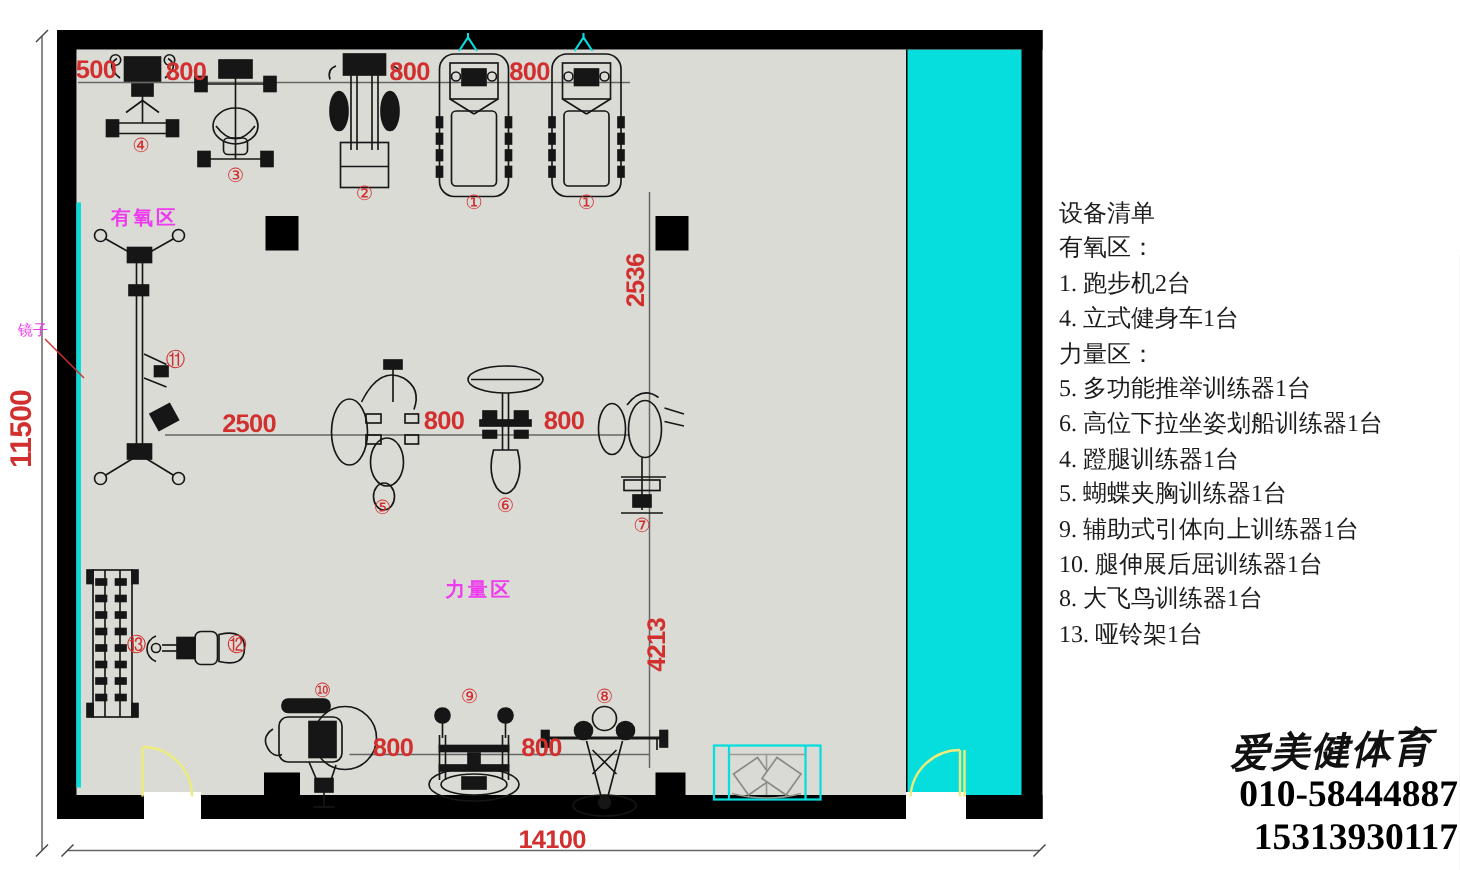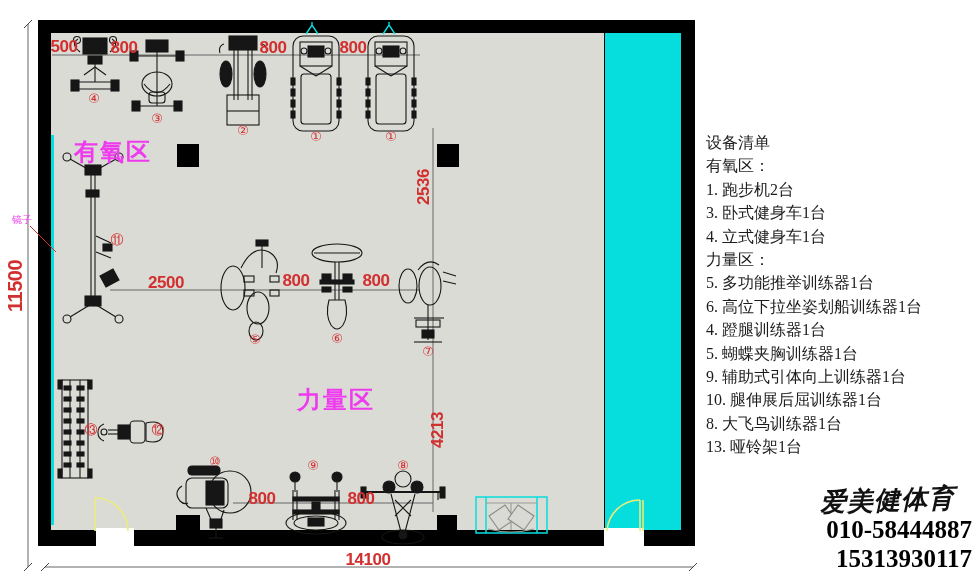--- a/index.html
+++ b/index.html
@@ -8,21 +8,21 @@
   .wall{position:absolute;background:#000;}
   .floor{position:absolute;background:var(--floor,#dbdbd6);}
   .cyanroom{position:absolute;background:var(--cyan,#06dede);border-left:1px solid #000;}
   .gap{position:absolute;background:#fff;}
   .col{position:absolute;background:#000;}
   .mirror{position:absolute;background:var(--cyan,#06dede);}
   .dim{position:absolute;color:var(--red,#d22f2f);font-weight:bold;font-size:17px;
        transform:translate(-50%,-50%);white-space:nowrap;letter-spacing:-0.5px;}
   .dim.rot{transform:translate(-50%,-50%) rotate(-90deg);}
   .dim.big{font-size:20px;}
-  .zone{position:absolute;color:var(--magenta,#ee3bee);font-size:24px;font-weight:bold;
+  .zone{position:absolute;color:var(--magenta,#ee3bee);font-size:13px;font-weight:bold;
         letter-spacing:2px;white-space:nowrap;}
   .zone.small{font-size:10px;letter-spacing:0;font-weight:normal;}
   .marker{position:absolute;color:var(--red,#d22f2f);font-size:13px;
           transform:translate(-50%,-50%);font-family:"DejaVu Sans",sans-serif;}
   svg.overlay{position:absolute;left:0;top:0;pointer-events:none;}
   .panel{position:absolute;left:706px;top:131px;width:267px;color:#1c1c1c;
          font-family:"Liberation Serif","DejaVu Serif",serif;font-size:16px;}
   .panel .line{height:23.4px;line-height:23.4px;white-space:nowrap;}
   .brand{position:absolute;left:820px;top:483px;font-size:26px;font-weight:bold;
          font-style:italic;color:#111;transform:rotate(-2deg);letter-spacing:1px;
@@ -340,21 +340,20 @@
   <span class="marker" style="left:313px;top:465px">⑨</span>
   <span class="marker" style="left:215px;top:461px">⑩</span>
   <span class="marker" style="left:117px;top:240px">⑪</span>
   <span class="marker" style="left:158px;top:430px">⑫</span>
   <span class="marker" style="left:91px;top:430px">⑬</span>
 
   <div class="panel">
     <div class="line">设备清单</div>
     <div class="line">有氧区：</div>
     <div class="line">1. 跑步机2台</div>
-    <div class="line">3. 卧式健身车1台</div>
     <div class="line">4. 立式健身车1台</div>
     <div class="line">力量区：</div>
     <div class="line">5. 多功能推举训练器1台</div>
     <div class="line">6. 高位下拉坐姿划船训练器1台</div>
     <div class="line">4. 蹬腿训练器1台</div>
     <div class="line">5. 蝴蝶夹胸训练器1台</div>
     <div class="line">9. 辅助式引体向上训练器1台</div>
     <div class="line">10. 腿伸展后屈训练器1台</div>
     <div class="line">8. 大飞鸟训练器1台</div>
     <div class="line">13. 哑铃架1台</div>

